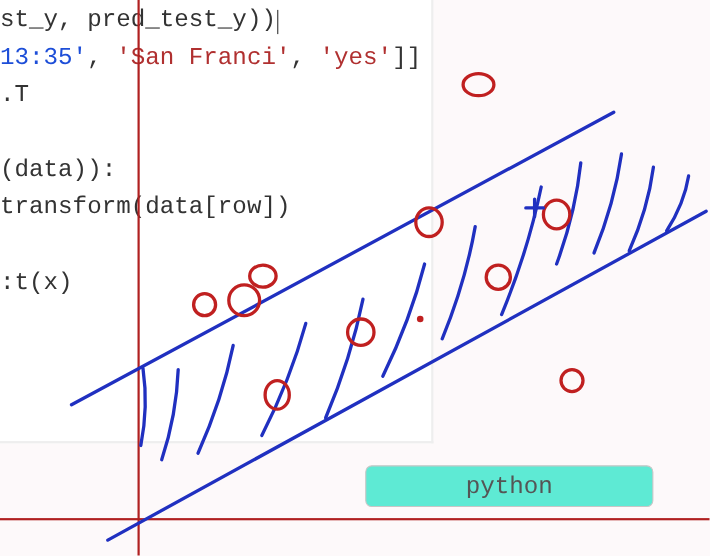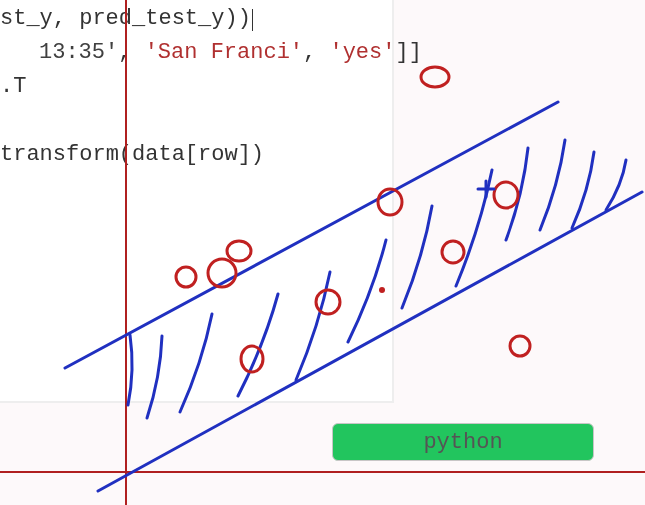--- a/index.html
+++ b/index.html
@@ -22,21 +22,21 @@
       left: 0;
       width: 100%;
       padding: 2px 0;
       line-height: 1.55;
     }
     .code-line {
       white-space: pre;
       color: #333;
     }
     .str-red { color: #b03030; }
-    .num-green { color: #404040; margin-left: 39px; }
+    .num-green { color: #1d4ed8; }
     .text-cursor {
       display: inline-block;
       width: 1px;
       height: 22px;
       background: #333;
       vertical-align: text-bottom;
       margin-left: 1px;
     }
     .bottom-line {
       position: absolute;
@@ -53,21 +53,21 @@
       left: 125px;
       width: 2px;
       background: #b02020;
     }
     .label-box {
       position: absolute;
       bottom: 44px;
       right: 51px;
       width: 262px;
       height: 38px;
-      background: #22c55e;
+      background: #5eead4;
       border: 1px solid #c8c6c6;
       border-radius: 6px;
       display: flex;
       align-items: center;
       justify-content: center;
       font-family: 'Consolas', 'Monaco', 'Courier New', monospace;
       font-size: 22px;
       color: #555;
     }
     .svg-layer {
@@ -93,22 +93,24 @@
 </head>
 <body>
 
 <div class="code-block-border"></div>
 
 <div class="code-area">
   <div class="code-line"><span>st_y, pre</span><span>d_test_y))</span><span class="text-cursor"></span></div>
   <div class="code-line"><span class="num-green">13:35'</span><span>, </span><span class="str-red">'San Franci'</span><span>, </span><span class="str-red">'yes'</span><span>]]</span></div>
   <div class="code-line"><span>.T</span></div>
   <div class="code-line">&nbsp;</div>
+  <div class="code-line"><span>(data)):</span></div>
   <div class="code-line"><span>transfor</span><span>m(data[row])</span></div>
   <div class="code-line">&nbsp;</div>
+  <div class="code-line"><span>:t(x)</span></div>
 </div>
 
 <div class="bottom-line"></div>
 <div class="vertical-line"></div>
 
 <svg class="svg-layer" viewBox="0 0 645 505">
   <g id="boundaries" stroke="#2030c0" stroke-width="3" fill="none" stroke-linecap="round">
       <line x1="65" y1="368" x2="558" y2="102"></line>
       <line x1="98" y1="491" x2="642" y2="192"></line>
     </g>

